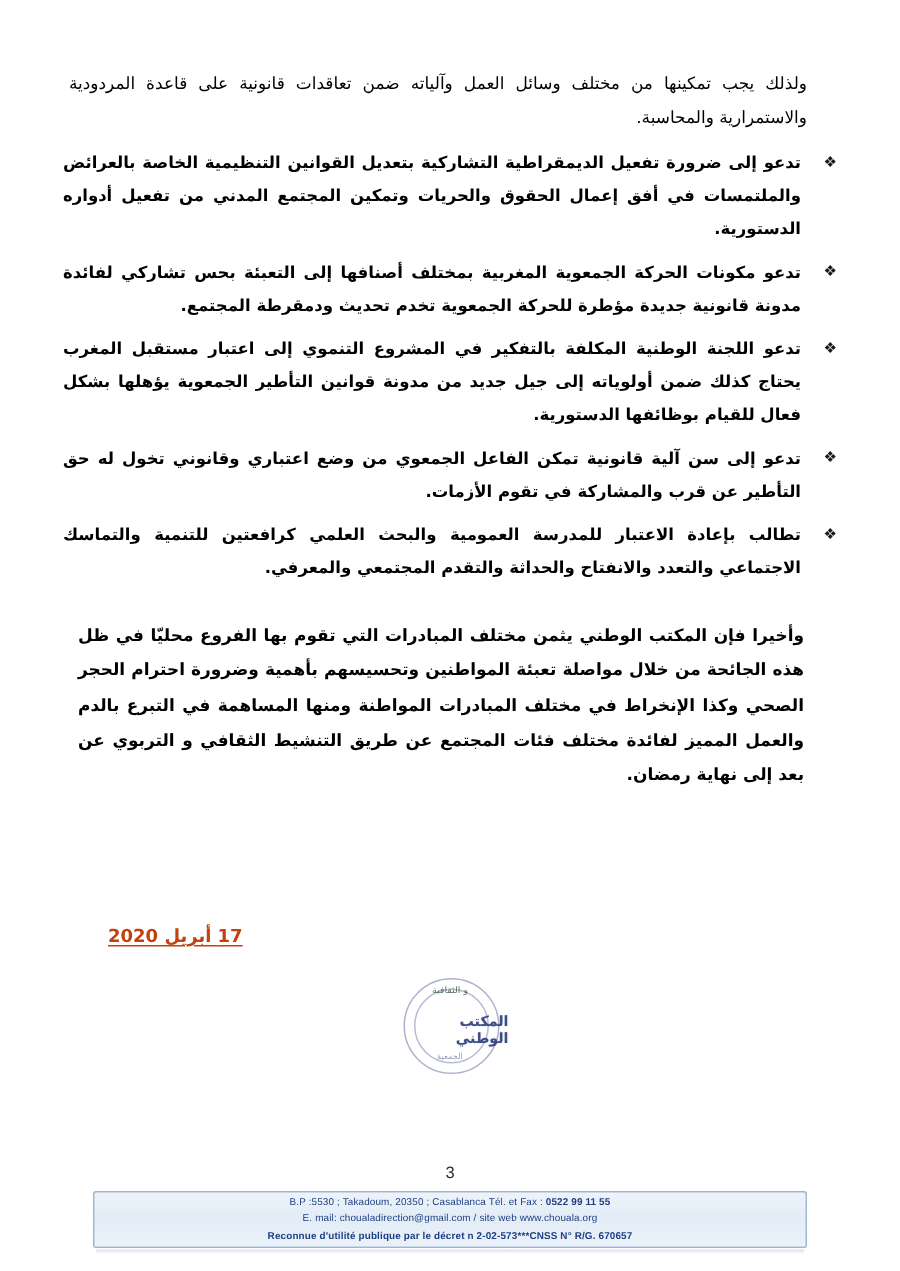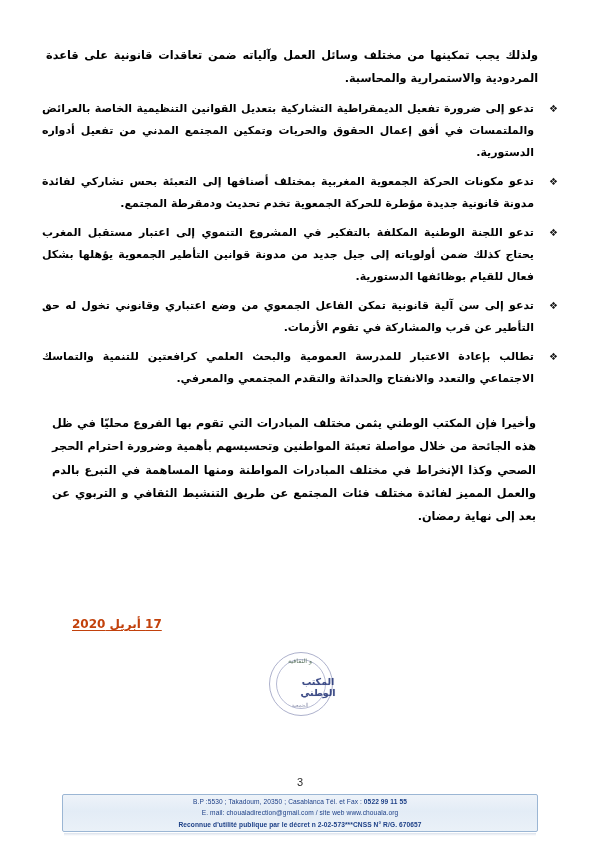--- a/index.html
+++ b/index.html
@@ -31,21 +31,21 @@
     left: 36px;
     direction: rtl;
   }
 
   .para {
     font-size: 11.3px;
     line-height: 2.05;
     text-align: justify;
     text-align-last: center;
     margin: 0 0 6px 0;
-    font-weight: 700;
+    font-weight: 400;
     letter-spacing: 0;
   }
 
   .intro-para {
     text-align: justify;
     text-align-last: right;
     padding-right: 26px;
     padding-left: 10px;
     margin-bottom: 8px;
   }
@@ -158,21 +158,21 @@
     bottom: 12px;
     text-align: center;
     font-size: 5.5px;
     color: #6e7497;
     opacity: .7;
   }
   .stamp-center {
     position: absolute;
     left: -2px; right: -2px;
     top: 26px;
-    text-align: center;
+    text-align: right;
     font-size: 9.5px;
     font-weight: 700;
     color: #2a3a7a;
     opacity: .9;
     text-shadow: 0 0 1px rgba(40,60,140,.3);
     margin-left: 36px;
   }
 
   
   .page-number {

